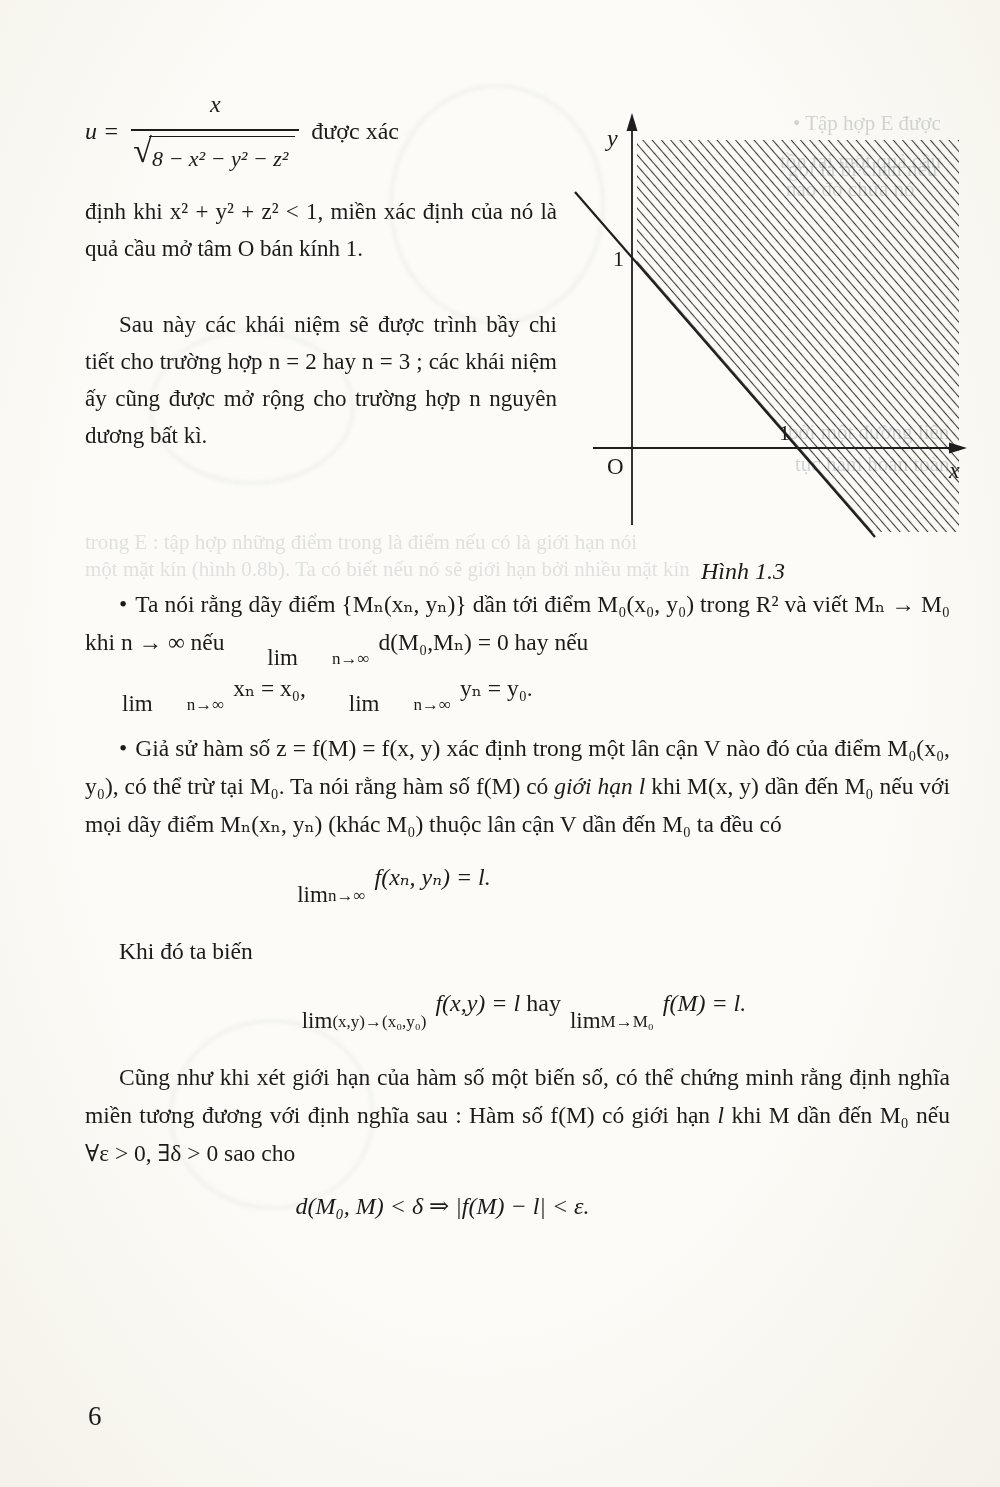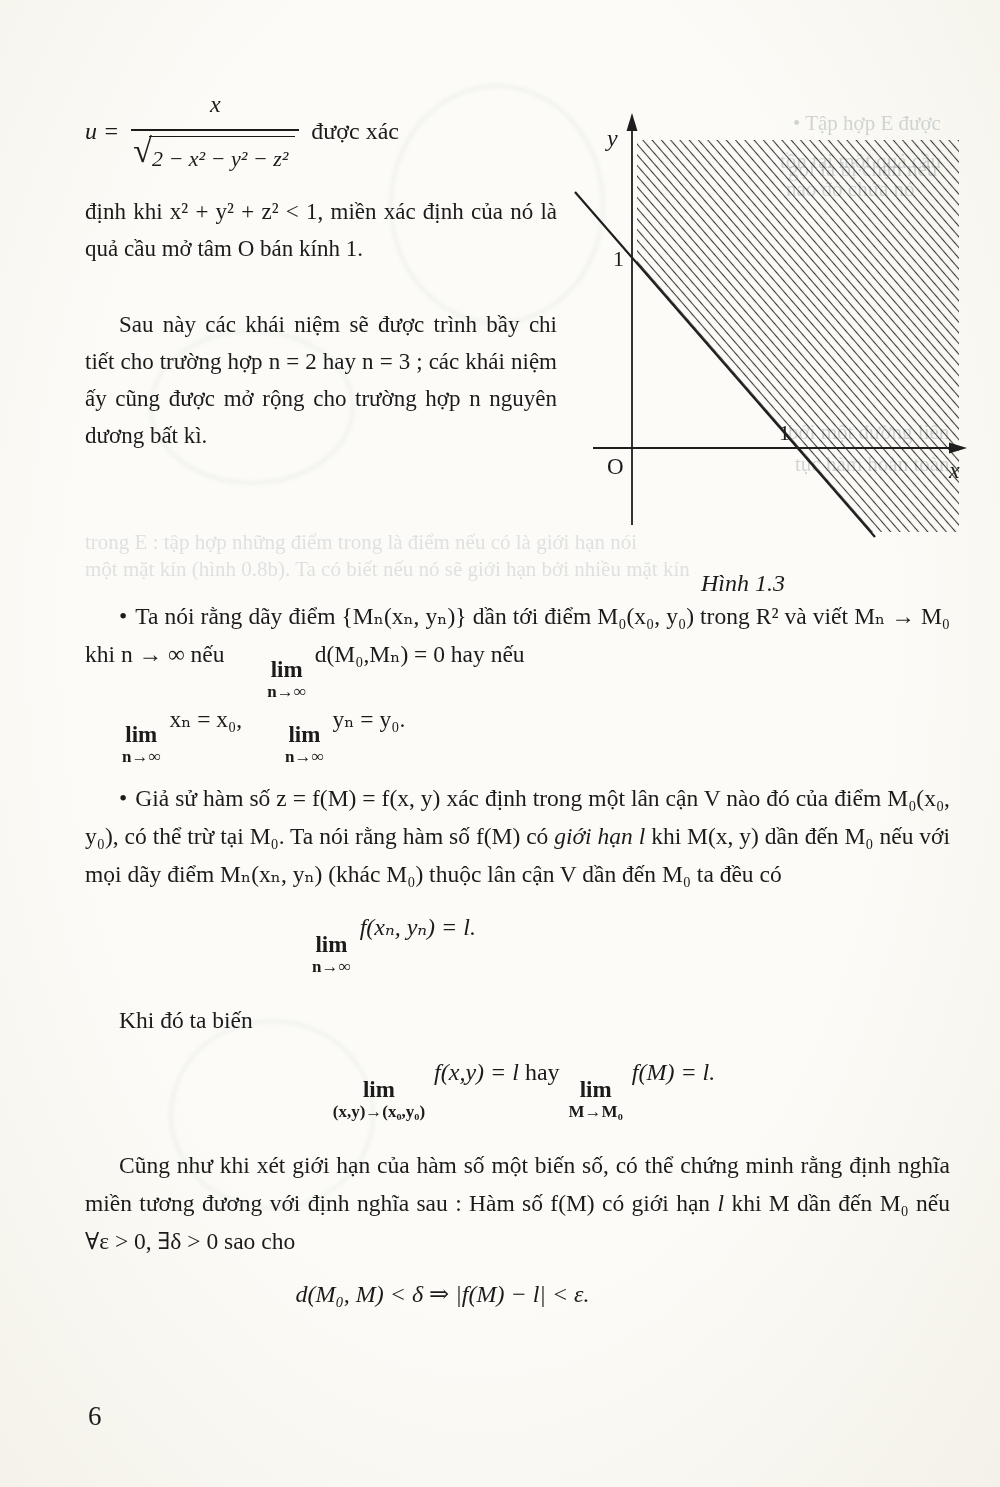--- a/index.html
+++ b/index.html
@@ -23,32 +23,32 @@
   .frac { display:inline-flex; flex-direction:column; align-items:center; }
   .frac .num { padding:0 10px 6px; }
   .den-wrap { border-top:2px solid #1b1b1b; padding:5px 4px 0 2px; display:flex; align-items:flex-start; }
   .sqrt-sign { font-size:34px; line-height:0.9; margin-right:-3px; font-style:normal; }
   .radicand { border-top:1.8px solid #1b1b1b; padding:3px 7px 0 3px; font-size:22px; }
   .formula-tail { font-style:normal; }
 
   .just { text-align:justify; margin:0 0 10px 0; }
   .indent { text-indent:34px;margin-top:39px; }
 
-  .fig-caption { font-style:italic; font-size:24px; margin-top:28px; margin-left:-40px; }
+  .fig-caption { font-style:italic; font-size:24px; margin-top:16px; margin-left:-40px; }
 
   
   .section-heading {
     font-family:"Liberation Sans","DejaVu Sans",sans-serif;
     font-size:25px; font-weight:700; margin:34px 0 24px 28px; letter-spacing:.2px;
   }
   .body-par { font-size:23.5px; line-height:38px; text-align:justify; margin:0 0 14px 0; }
   .bullet-par { text-indent:34px; }
   .bullet { margin-right:8px; }
 
-  .lim { display:inline-flex; flex-direction:column; align-items:center; line-height:1; vertical-align:-15px; margin:0 3px;font-weight:bold; }
+  .lim { display:inline-flex; flex-direction:row; align-items:center; line-height:1; vertical-align:-15px; margin:0 3px; }
   .lim-top { font-size:23px; }
   .lim-sub { font-size:17px; margin-top:2px; white-space:nowrap; }
 
   .display { text-align:center; font-size:24px; margin:20px 0 26px 0; }
   .display .lim { vertical-align:-17px; }
   .display .mathit { font-style:italic; }
   .d1 { padding-right:250px; }
   .d2 { padding-left:10px; }
   .d3 { padding-right:150px; font-style:italic; }
   .vl { font-style:italic; }
@@ -88,21 +88,21 @@
     <div class="top-row">
 
       <div class="left-col">
 
         <div class="formula-row">
           <span>u =</span>
           <span class="frac">
             <span class="num">x</span>
             <span class="den-wrap">
               <span class="sqrt-sign">√</span>
-              <span class="radicand">2 − x² − y² − z²</span>
+              <span class="radicand">8 − x² − y² − z²</span>
             </span>
           </span>
           <span class="formula-tail">được xác</span>
         </div>
 
         <p class="just">định khi x² + y² + z² &lt; 1, miền xác định của nó là quả cầu mở tâm O bán kính 1.</p>
         <p class="just indent">Sau này các khái niệm sẽ được trình bầy chi tiết cho trường hợp n = 2 hay n = 3 ; các khái niệm ấy cũng được mở rộng cho trường hợp n nguyên dương bất kì.</p>
       </div>
 
       <div class="figure-col">

